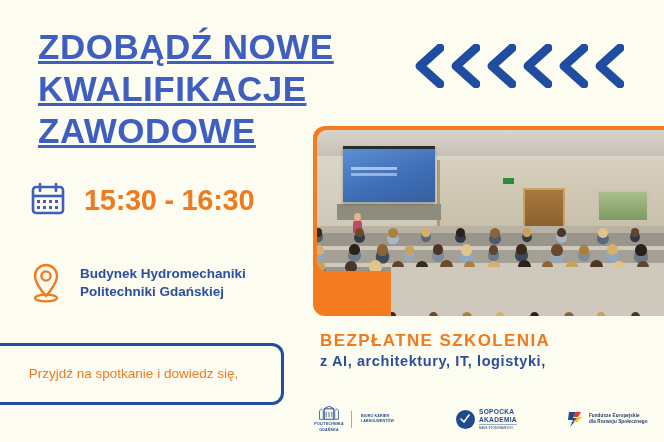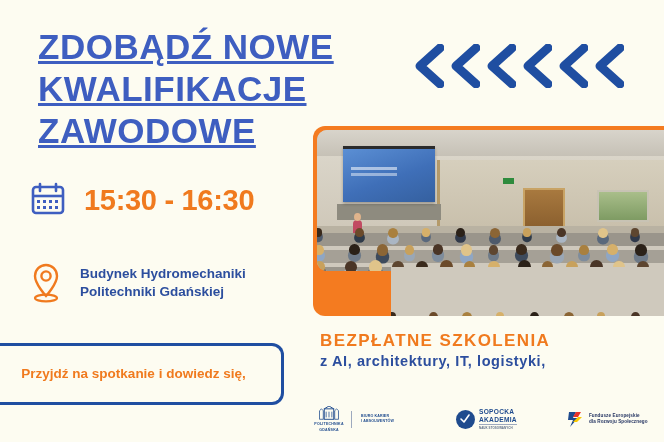--- a/index.html
+++ b/index.html
@@ -80,21 +80,21 @@
     border: 3px solid #1F4EA1;
     border-left: none;
     border-radius: 0 12px 12px 0;
     background: #FDFCF1;
     display: flex;
     align-items: center;
     justify-content: center;
   }
   .cta-text {
     color: #F07A1E;
-    font-weight: 700;
+    font-weight: 400;
     font-size: 13.5px;
     line-height: 20px;
     text-align: center;
     white-space: nowrap;
   }
 
   
   .media {
     position: absolute;
     left: 313px; top: 126px;

